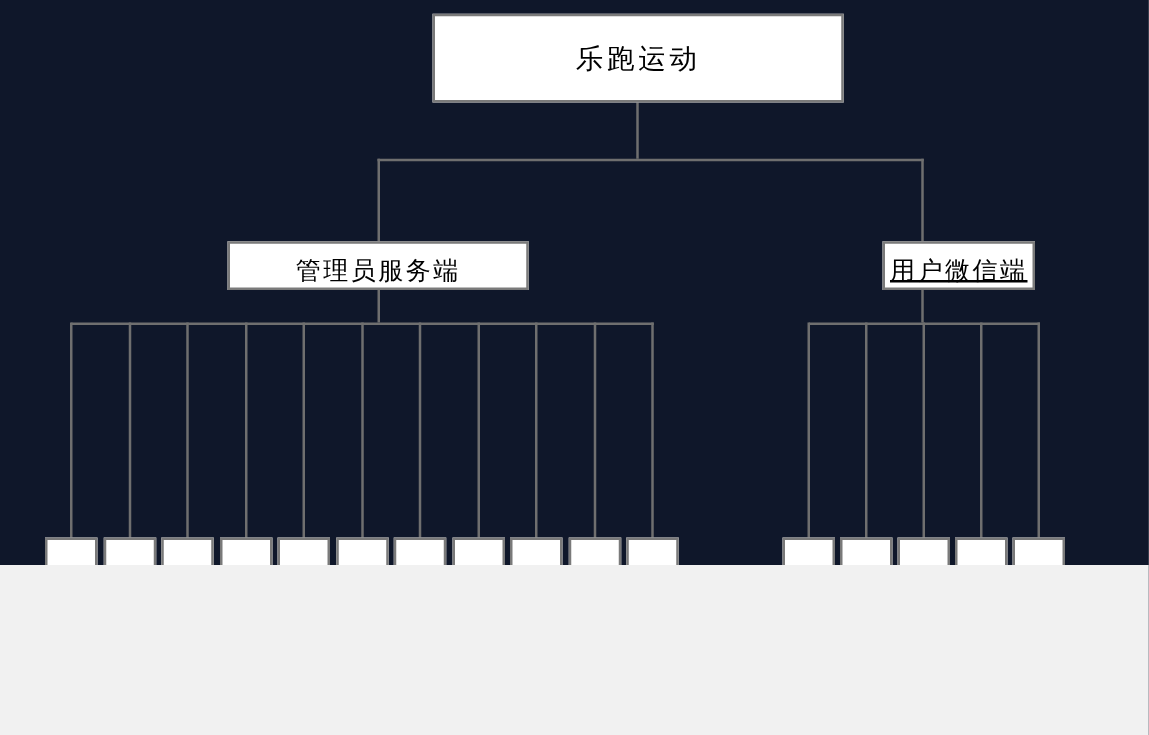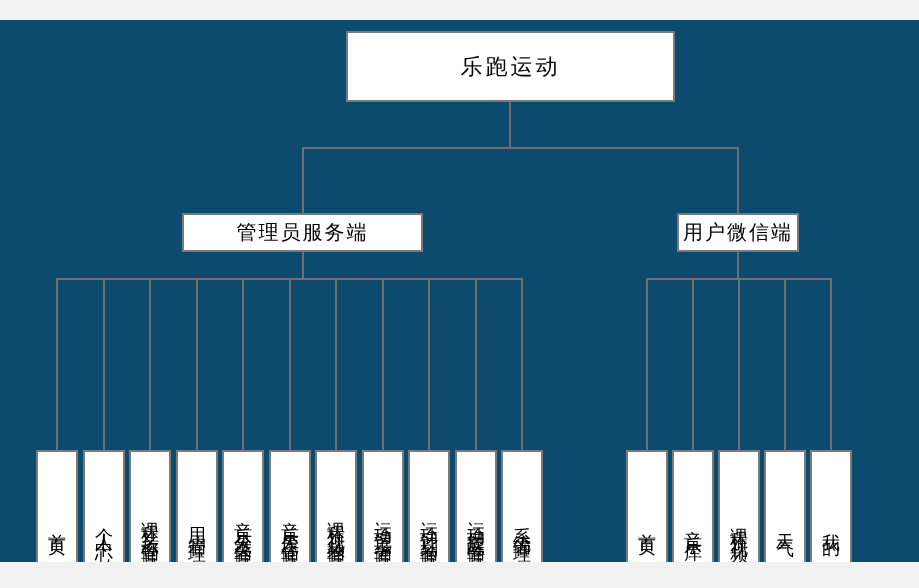--- a/index.html
+++ b/index.html
@@ -3,24 +3,23 @@
 <meta charset="utf-8">
 <style>
   html,body{margin:0;padding:0;}
   body{
     font-family:"Liberation Sans", sans-serif;
     background:#f1f1f1;
   }
   .stage{
     position:relative;
     width:919px;
-    height:542px;
-    background:#0c4a6e;
+    height:452px;
+    background:#0f172a;
     overflow:hidden;
-    margin-top:20px;
   }
   
   .line{position:absolute;background:#6f6f6f;}
   .line.v{width:2px;}
   .line.h{height:2px;}
   
   .node{
     position:absolute;
     background:#ffffff;
     border:2px solid #7a7a7a;
@@ -29,24 +28,24 @@
     align-items:center;
     justify-content:center;
     color:#000;
   }
   .node.root{
     left:346px;top:11px;width:329px;height:71px;
     font-size:22px;letter-spacing:3px;
   }
   .node.branch{
     top:193px;height:39px;
-    font-size:20px;letter-spacing:2px;
+    font-size:20px;letter-spacing:2px;align-items:flex-end;
   }
   .node.branch.admin{left:182px;width:241px;}
-  .node.branch.wechat{left:677px;width:122px;}
+  .node.branch.wechat{left:706px;width:122px;text-decoration:underline;}
   .node.leaf{
     top:430px;width:42px;height:150px;
   }
   .vtext{
     writing-mode:vertical-lr;
     text-orientation:upright;
     font-size:18px;
     line-height:1;
     letter-spacing:6px;
     white-space:nowrap;

